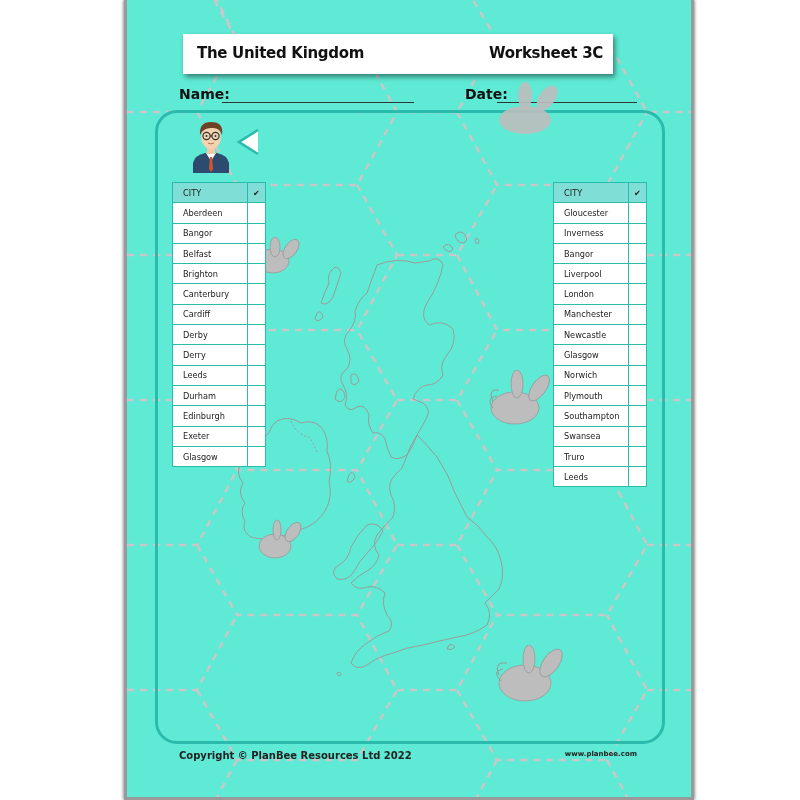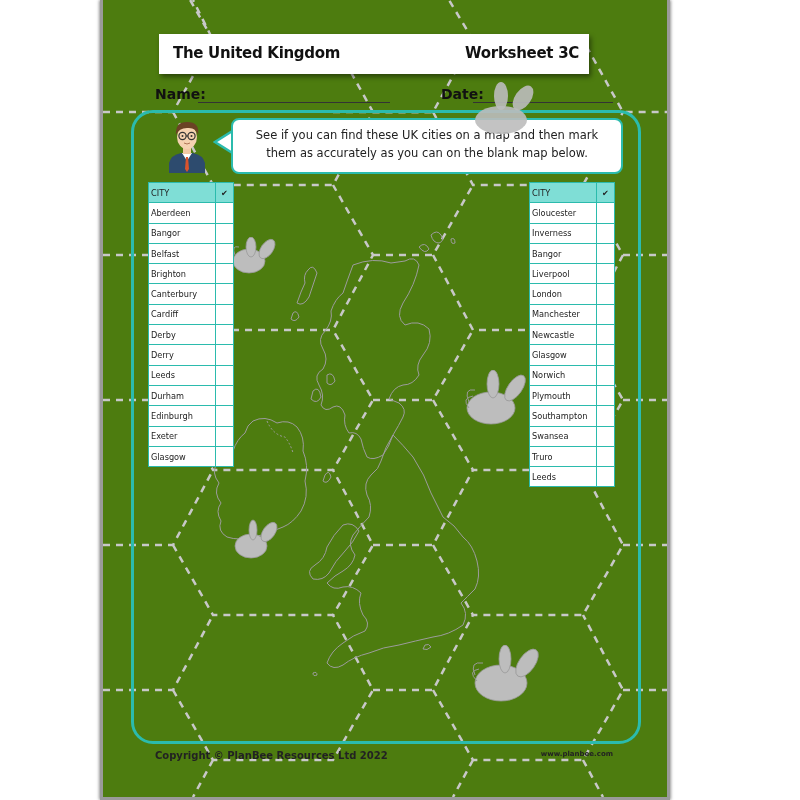--- a/index.html
+++ b/index.html
@@ -1,31 +1,31 @@
 <!DOCTYPE html>
 <html><head>
   <meta charset="utf-8">
   <style>
     html, body { margin:0; padding:0; }
     body { width:800px; height:800px; background:#ffffff; position:relative; overflow:hidden; font-family:"DejaVu Sans", sans-serif; }
-    .page { position:absolute; left:100px; top:0; width:564px; height:797px; background:#4d7c0f; border-left:3px solid #9a9a9a; border-right:3px solid #9a9a9a; border-bottom:3px solid #9a9a9a; box-shadow: 1px 0 3px rgba(0,0,0,0.35), -1px 0 3px rgba(0,0,0,0.35); }
+    .page { position:absolute; left:124px; top:0; width:564px; height:797px; background:#5eead4; border-left:3px solid #9a9a9a; border-right:3px solid #9a9a9a; border-bottom:3px solid #9a9a9a; box-shadow: 1px 0 3px rgba(0,0,0,0.35), -1px 0 3px rgba(0,0,0,0.35); }
     .hexlayer { position:absolute; left:0; top:0; width:564px; height:797px; }
     .title-banner { position:absolute; left:56px; top:34px; width:430px; height:40px; background:#fff; box-shadow: 2px 3px 5px rgba(0,0,0,0.45); }
     .title-left { position:absolute; left:14px; top:10px; font-family:"DejaVu Sans", sans-serif; font-weight:bold; font-size:15px; color:#111; letter-spacing:-0.3px; }
     .title-right { position:absolute; right:10px; top:10px; font-family:"DejaVu Sans", sans-serif; font-weight:bold; font-size:15px; color:#111; letter-spacing:-0.3px; }
     .name-row { position:absolute; left:52px; top:86px; font-weight:bold; font-size:14px; color:#111; }
     .name-line { position:absolute; left:95px; top:102px; width:192px; border-bottom:1.5px solid #333; }
     .date-row { position:absolute; left:338px; top:86px; font-weight:bold; font-size:14px; color:#111; }
     .date-line { position:absolute; left:370px; top:102px; width:140px; border-bottom:1.5px solid #333; }
     .frame { position:absolute; left:28px; top:110px; width:504px; height:628px; border:3px solid #2bbbad; border-radius:22px; background:transparent; }
     .avatar { position:absolute; left:62px; top:117px; width:44px; height:56px; }
     .bubble { position:absolute; left:128px; top:118px; width:388px; height:52px; border:2.5px solid #2bbbad; border-radius:8px; background:#fff; }
     .bubble-text { position:absolute; left:6px; right:6px; top:6px; text-align:center; font-size:11.5px; line-height:18px; color:#222; }
     table.cities { position:absolute; border-collapse:collapse; background:#fff; }
-    table.cities td { border:1.5px solid #2bbbad; height:19.3px; padding:0 0 0 2px; font-size:8.2px; color:#222; }
+    table.cities td { border:1.5px solid #2bbbad; height:19.3px; padding:0 0 0 10px; font-size:8.2px; color:#222; }
     table.cities td.c1 { width:64px; }
     table.cities td.c2 { width:17px; text-align:center; padding:0; }
     table.cities tr.head td { background:#7fded6; }
     .left-table { left:45px; top:182px; }
     .right-table { left:426px; top:182px; }
     .footer-left { position:absolute; left:52px; top:750px; font-size:10px; font-weight:bold; color:#222; }
     .footer-right { position:absolute; right:54px; top:750px; font-size:7px; font-weight:bold; color:#222; }
     .map { position:absolute; left:90px; top:225px; width:410px; height:510px; }
     .bee { position:absolute; }
   </style>
@@ -92,23 +92,20 @@
     <circle cx="26.5" cy="19" r="3.6" fill="none" stroke="#333" stroke-width="1.2"></circle>
     <line x1="21" y1="19" x2="23" y2="19" stroke="#333" stroke-width="1"></line>
     <circle cx="17.5" cy="19" r="1" fill="#333"></circle>
     <circle cx="26.5" cy="19" r="1" fill="#333"></circle>
     <path d="M19 26 Q22 28 25 26" stroke="#a86b4c" stroke-width="0.9" fill="none"></path>
   </svg>
 
   <svg style="position:absolute; left:110px; top:128px; width:22px; height:28px;" viewBox="0 0 22 28">
     <path d="M21 2 L2 14 L21 26" fill="#fff" stroke="#2bbbad" stroke-width="2.5"></path>
   </svg>
-  <div class="bubble">
-    <div class="bubble-text">See if you can find these UK cities on a map and then mark them as accurately as you can on the blank map below.</div>
-  </div>
 
   <svg class="map" viewBox="0 0 410 510">
     <g fill="none" stroke="#9c9c9c" stroke-width="1">
 
       <path d="M238 10 Q244 4 248 10 Q252 16 246 18 Q240 18 238 10 Z"></path>
       <path d="M226 22 Q232 16 236 24 Q232 30 226 22 Z"></path>
       <path d="M258 14 Q262 12 262 18 Q258 20 258 14 Z"></path>
 
       <path d="M115 45 Q120 38 124 48 Q120 60 116 72 Q110 82 104 78 Q108 66 112 58 Q110 50 115 45 Z"></path>
       <path d="M100 88 Q104 84 106 92 Q102 98 98 94 Z"></path>

